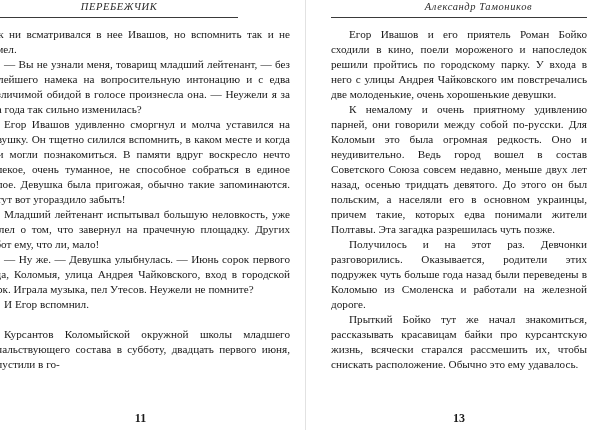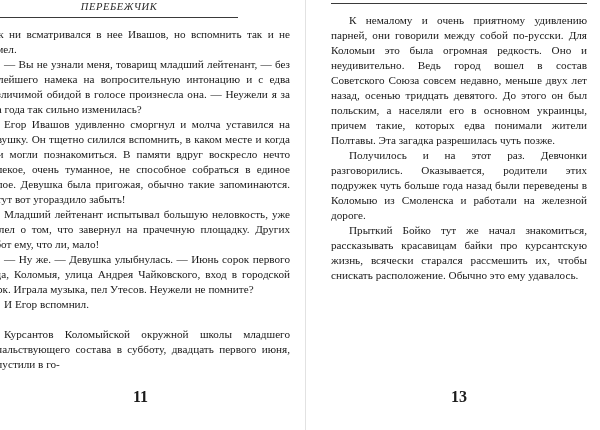--- a/index.html
+++ b/index.html
@@ -97,22 +97,22 @@
   
   .page-left .body-text {
     margin-left: -14px;
     width: 304px;
   }
   .page-right .body-text {
     width: 256px;
   }
   .folio {
     position: absolute;
-    bottom: 24px;
-    font-size: 16px;
+    bottom: 4px;
+    font-size: 12px;
     font-weight: bold;
     color: #1b1b1b;
     text-align: center;
   }
   .page-left .folio {
     left: 0;
     width: 281px;
   }
   .page-right .folio {
     left: 26px;
@@ -135,22 +135,24 @@
       <p>Егор Ивашов удивленно сморгнул и молча уставился на девушку. Он тщетно силился вспомнить, в каком месте и когда они могли познакомиться. В памяти вдруг воскресло нечто далекое, очень туманное, не способное собраться в единое целое. Девушка была пригожая, обычно такие запоминаются. А тут вот угораздило забыть!</p>
       <p>Младший лейтенант испытывал большую неловкость, уже жалел о том, что завернул на прачечную площадку. Других забот ему, что ли, мало!</p>
       <p>— Ну же. — Девушка улыбнулась. — Июнь сорок первого года, Коломыя, улица Андрея Чайковского, вход в городской парк. Играла музыка, пел Утесов. Неужели не помните?</p>
       <p>И Егор вспомнил.</p>
       <p class="gap">Курсантов Коломыйской окружной школы младшего начальствующего состава в субботу, двадцать первого июня, отпустили в го-</p>
     </div>
     <div class="folio">11</div>
   </div>
 
   <div class="page page-right">
+    <div class="running-head">Александр Тамоников</div>
     <div class="head-rule"></div>
     <div class="body-text">
+      <p>Егор Ивашов и его приятель Роман Бойко сходили в кино, поели мороженого и напоследок решили пройтись по городскому парку. У входа в него с улицы Андрея Чайковского им повстречались две молоденькие, очень хорошенькие девушки.</p>
       <p>К немалому и очень приятному удивлению парней, они говорили между собой по-русски. Для Коломыи это была огромная редкость. Оно и неудивительно. Ведь город вошел в состав Советского Союза совсем недавно, меньше двух лет назад, осенью тридцать девятого. До этого он был польским, а населяли его в основном украинцы, причем такие, которых едва понимали жители Полтавы. Эта загадка разрешилась чуть позже.</p>
       <p>Получилось и на этот раз. Девчонки разговорились. Оказывается, родители этих подружек чуть больше года назад были переведены в Коломыю из Смоленска и работали на железной дороге.</p>
       <p>Прыткий Бойко тут же начал знакомиться, рассказывать красавицам байки про курсантскую жизнь, всячески старался рассмешить их, чтобы снискать расположение. Обычно это ему удавалось.</p>
     </div>
     <div class="folio">13</div>
   </div>
 
 </div>
 
 </body></html>

